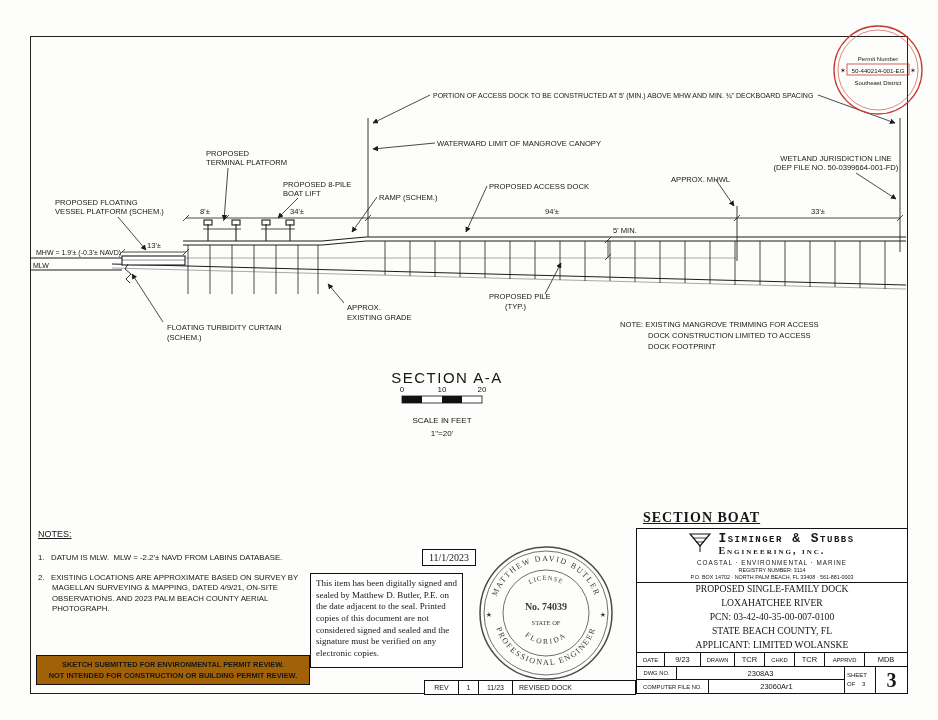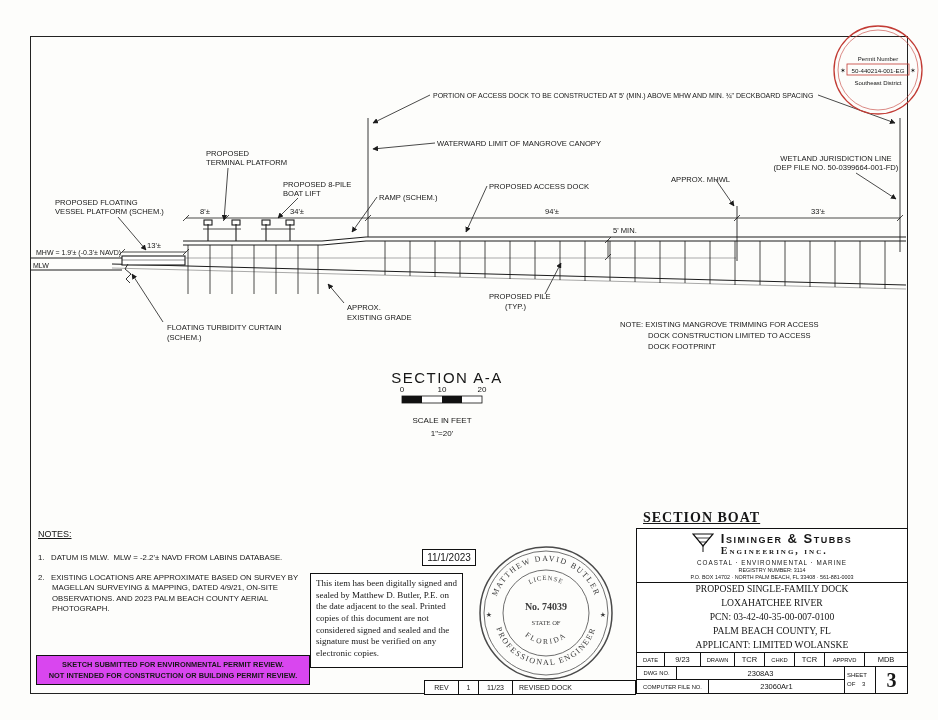--- a/index.html
+++ b/index.html
@@ -15,39 +15,39 @@
   .ttl { font-size:15px; letter-spacing:1.5px; }
   .sc { font-size:8px; }
   .red { fill:#c23b34; }
 
   
   .notes { position:absolute; left:38px; top:528px; width:272px; font-size:7.8px; line-height:1.35; }
   .notes-heading { font-size:9px; text-decoration:underline; margin-bottom:13px; }
   .note { margin-bottom:9px; padding-left:14px; text-indent:-14px; white-space:pre-wrap; }
   .disclaimer { position:absolute; left:36px; top:655px; width:274px; height:30px; border:1.4px solid #111;
     display:flex; flex-direction:column; justify-content:center; text-align:center;
-    font-weight:bold; font-size:7.4px; line-height:1.5; background:#d946ef; }
+    font-weight:bold; font-size:7.4px; line-height:1.5; background:#a16207; }
 
   
   .datebox { position:absolute; left:422px; top:549px; width:54px; height:17px; border:1.1px solid #111;
-    display:flex; align-items:center; justify-content:center; font-family:Liberation Sans, sans-serif;
+    display:flex; align-items:center; justify-content:center; font-family:Liberation Serif, serif;
     font-size:10px; background:#fff; }
   .sigbox { position:absolute; left:310px; top:573px; width:153px; height:95px; border:1.1px solid #111;
     padding:4px 5px; font-family:Liberation Serif, serif; font-size:9px; line-height:1.3; background:#fff; }
   .seal-svg { position:absolute; left:473px; top:540px; }
   .seal-svg text { fill:#3c3c3c; font-family:"Liberation Serif",serif; }
 
   
   .section-view-title { position:absolute; left:643px; top:510px; font-family:"Liberation Serif",serif;
     font-weight:bold; font-size:14px; letter-spacing:1px; text-decoration:underline; }
   .titleblock { position:absolute; left:636px; top:528px; width:272px; height:166px; border:1.6px solid #111; background:#fff; }
   .tb-company { height:54px; border-bottom:1.2px solid #111; text-align:center; padding-top:3px; }
   .tb-co-row { display:flex; justify-content:center; align-items:center; gap:7px; }
   .tb-names { text-align:left; }
-  .tb-name1 { font-family:Liberation Sans, sans-serif; font-variant:small-caps; font-weight:bold;
+  .tb-name1 { font-family:Liberation Mono, monospace; font-variant:small-caps; font-weight:bold;
     font-size:13px; letter-spacing:1.5px; line-height:1; }
   .tb-name2 { font-family:"Liberation Serif",serif; font-variant:small-caps; font-weight:bold;
     font-size:10px; letter-spacing:2px; line-height:1.2; }
   .tb-tagline { font-size:6.3px; letter-spacing:1px; margin-top:2px; }
   .tb-registry { font-size:5.4px; margin-top:1px; }
   .tb-address { font-size:5.4px; margin-top:1px; }
   .tb-project { height:70px; border-bottom:1.2px solid #111; display:flex; flex-direction:column;
     justify-content:center; gap:1px; text-align:center; font-size:9.6px; line-height:1.35;font-family:Liberation Serif, serif; }
   .tb-table { height:40px; font-size:6px; }
   .tt-row { display:flex; height:14px; align-items:stretch; border-bottom:1px solid #111; }
@@ -301,21 +301,21 @@
       </div>
       <div class="tb-tagline">COASTAL · ENVIRONMENTAL · MARINE</div>
       <div class="tb-registry">REGISTRY NUMBER: 3114</div>
       <div class="tb-address">P.O. BOX 14702 · NORTH PALM BEACH, FL  33408 · 561-881-0003</div>
     </div>
 
     <div class="tb-project">
       <div>PROPOSED SINGLE-FAMILY DOCK</div>
       <div>LOXAHATCHEE RIVER</div>
       <div>PCN: 03-42-40-35-00-007-0100</div>
-      <div>PALM BEACH COUNTY, FL</div>
+      <div>STATE BEACH COUNTY, FL</div>
       <div>APPLICANT: LIMITED WOLANSKE</div>
     </div>
 
     <div class="tb-table">
       <div class="tt-row">
         <div class="tt-cell lbl w28">DATE</div>
         <div class="tt-cell val w36">9/23</div>
         <div class="tt-cell lbl w34">DRAWN</div>
         <div class="tt-cell val w30">TCR</div>
         <div class="tt-cell lbl w30">CHKD</div>

